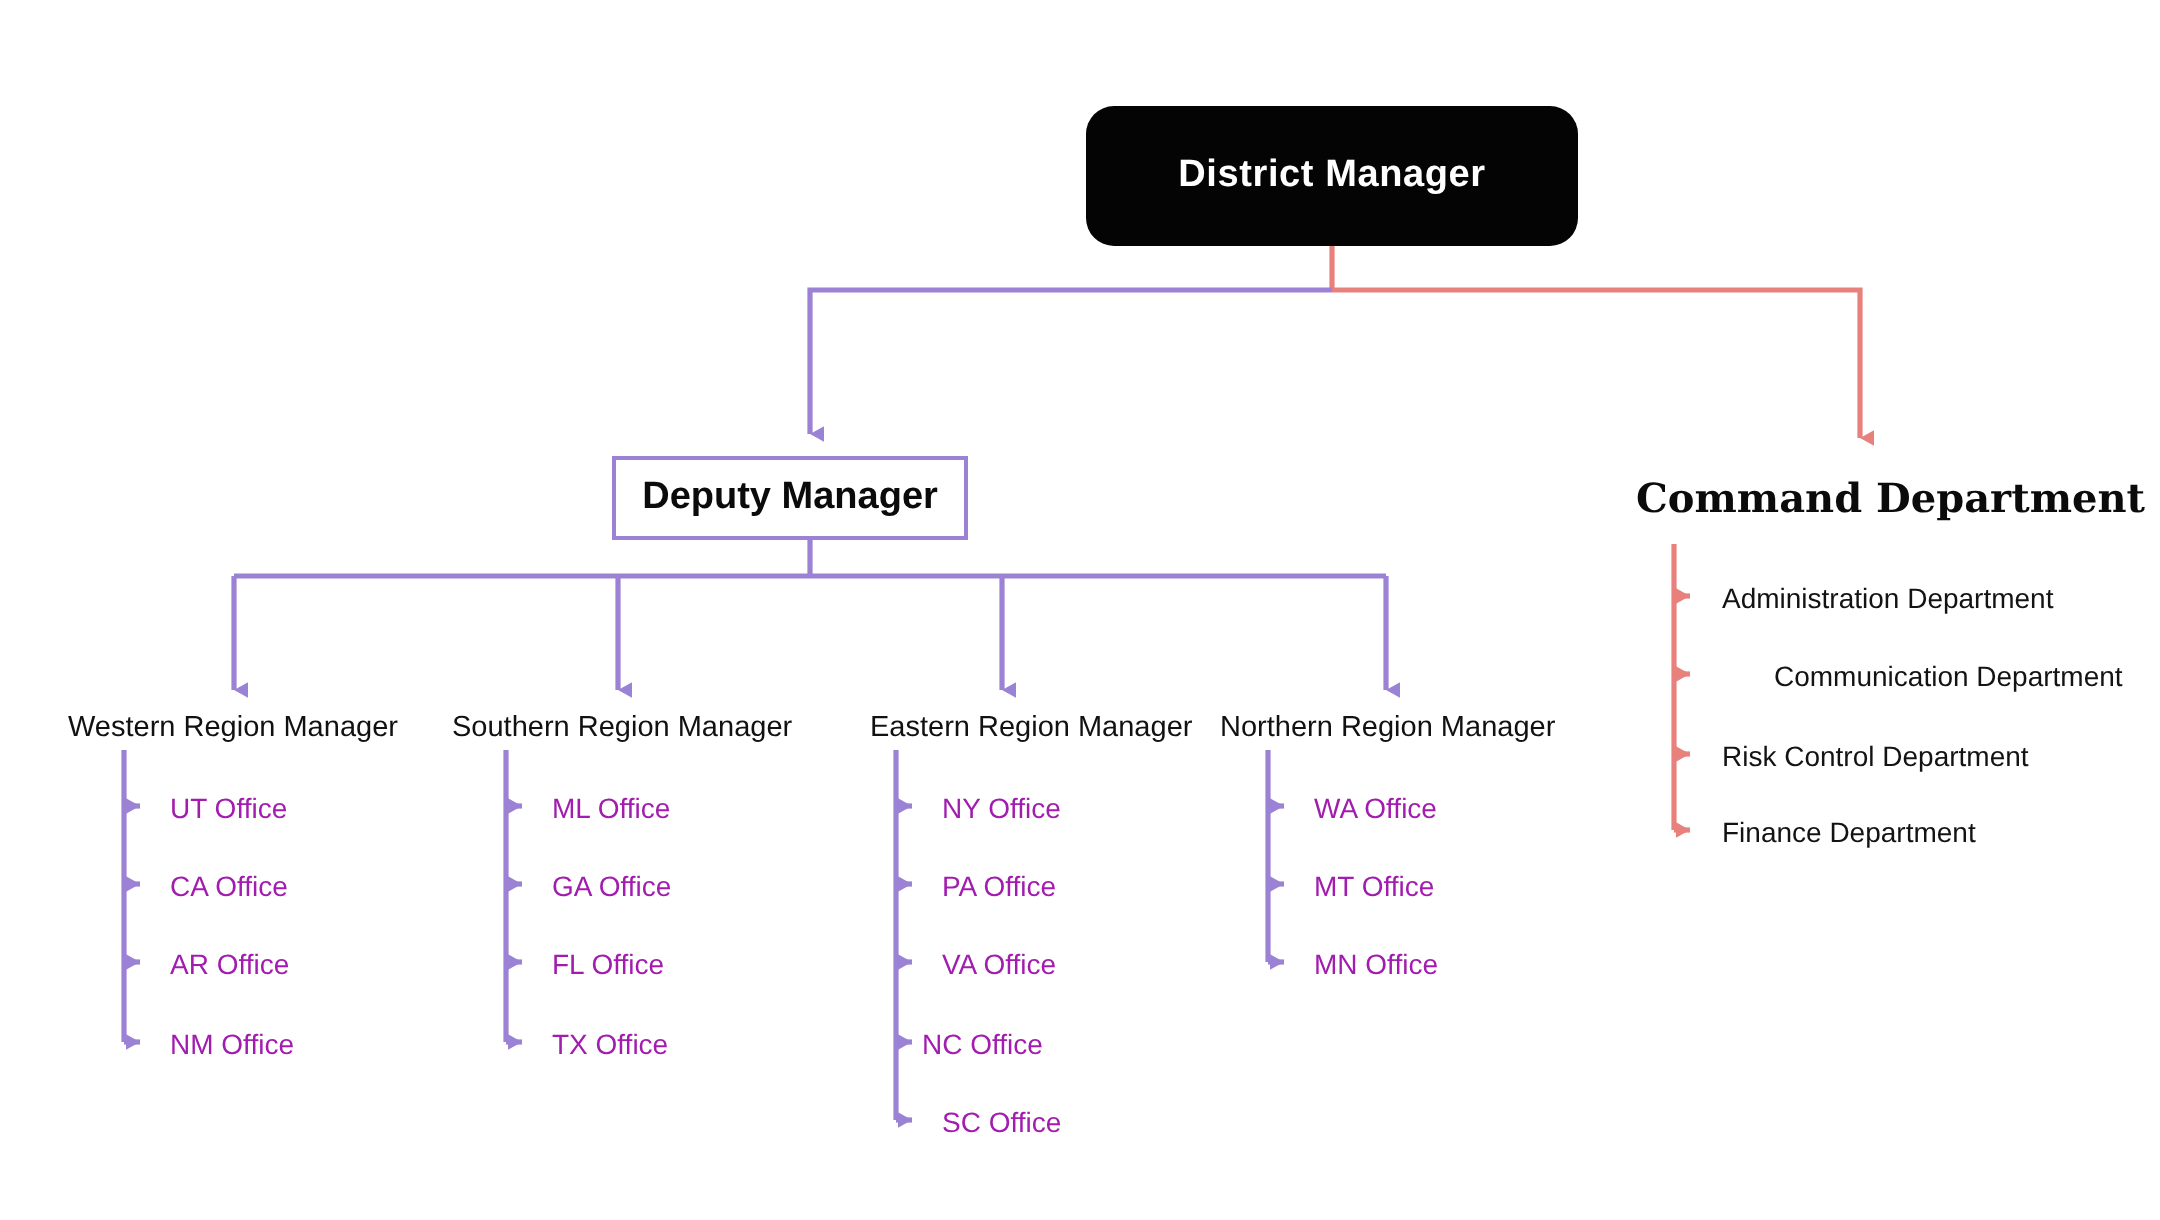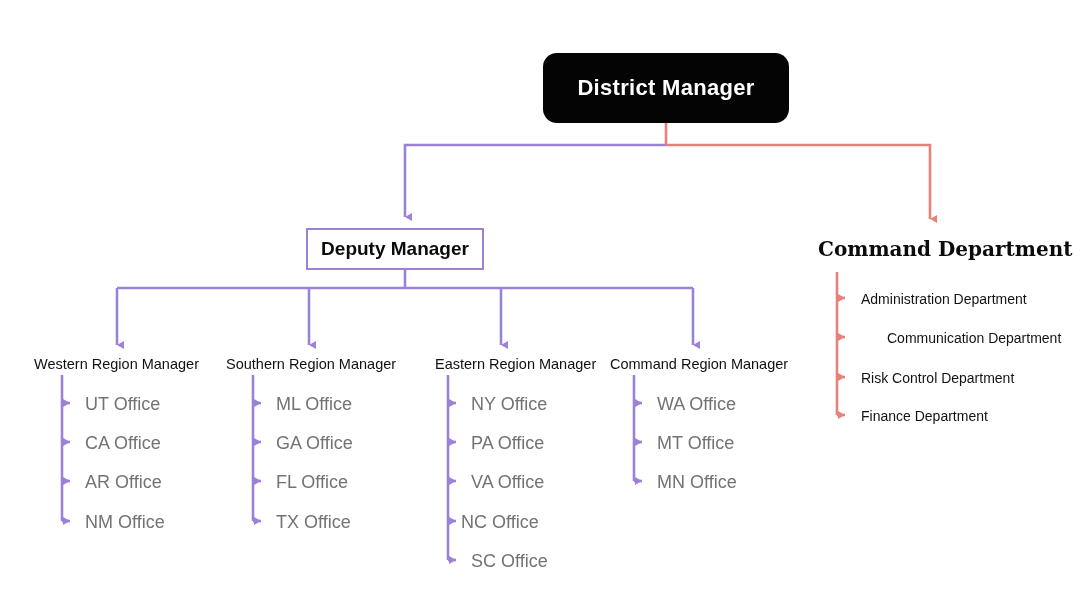--- a/index.html
+++ b/index.html
@@ -36,21 +36,21 @@
   }
   
   #node-root {
     left: 543px;
     top: 53px;
     width: 246px;
     height: 70px;
     background: #040404;
     color: #ffffff;
     border-radius: 14px;
-    font-size: 22px;
+    font-size: 19px;
     font-weight: bold;
     letter-spacing: 0.3px;
   }
   
   #node-deputy {
     left: 306px;
     top: 228px;
     width: 178px;
     height: 42px;
     background: #ffffff;
@@ -76,22 +76,22 @@
     position: absolute;
     font-size: 14.5px;
     color: #111111;
     white-space: nowrap;
     height: 18px;
     line-height: 18px;
   }
   
   .leaf-label {
     position: absolute;
-    font-size: 18px;
-    color: #737373;
+    font-size: 14px;
+    color: #a21caf;
     white-space: nowrap;
     height: 18px;
     line-height: 18px;
   }
   .dept-label {
     position: absolute;
     font-size: 14px;
     color: #131313;
     white-space: nowrap;
     height: 18px;
@@ -166,21 +166,21 @@
 
   <div class="node" id="node-root">District Manager</div>
 
   <div class="node" id="node-deputy">Deputy Manager</div>
 
   <div class="node" id="node-command">Command Department</div>
 
   <div class="region-label" style="left:34px;  top:355px;">Western Region Manager</div>
   <div class="region-label" style="left:226px; top:355px;">Southern Region Manager</div>
   <div class="region-label" style="left:421px; top:355px;margin-left:14px;">Eastern Region Manager</div>
-  <div class="region-label" style="left:610px; top:355px;">Command Region Manager</div>
+  <div class="region-label" style="left:610px; top:355px;">Northern Region Manager</div>
 
   <div class="leaf-label" style="left:85px; top:395px;">UT Office</div>
   <div class="leaf-label" style="left:85px; top:434px;">CA Office</div>
   <div class="leaf-label" style="left:85px; top:473px;">AR Office</div>
   <div class="leaf-label" style="left:85px; top:513px;">NM Office</div>
 
   <div class="leaf-label" style="left:276px; top:395px;">ML Office</div>
   <div class="leaf-label" style="left:276px; top:434px;">GA Office</div>
   <div class="leaf-label" style="left:276px; top:473px;">FL Office</div>
   <div class="leaf-label" style="left:276px; top:513px;">TX Office</div>

